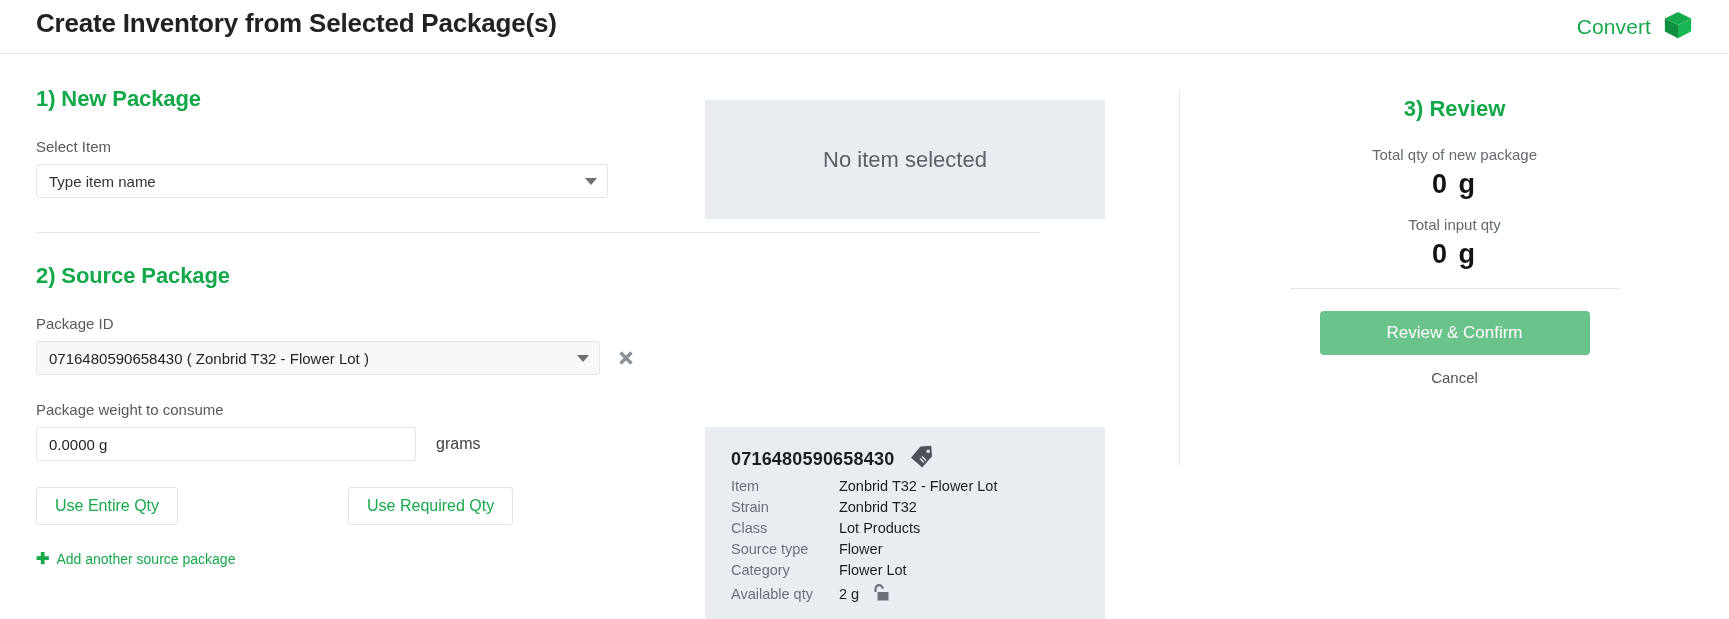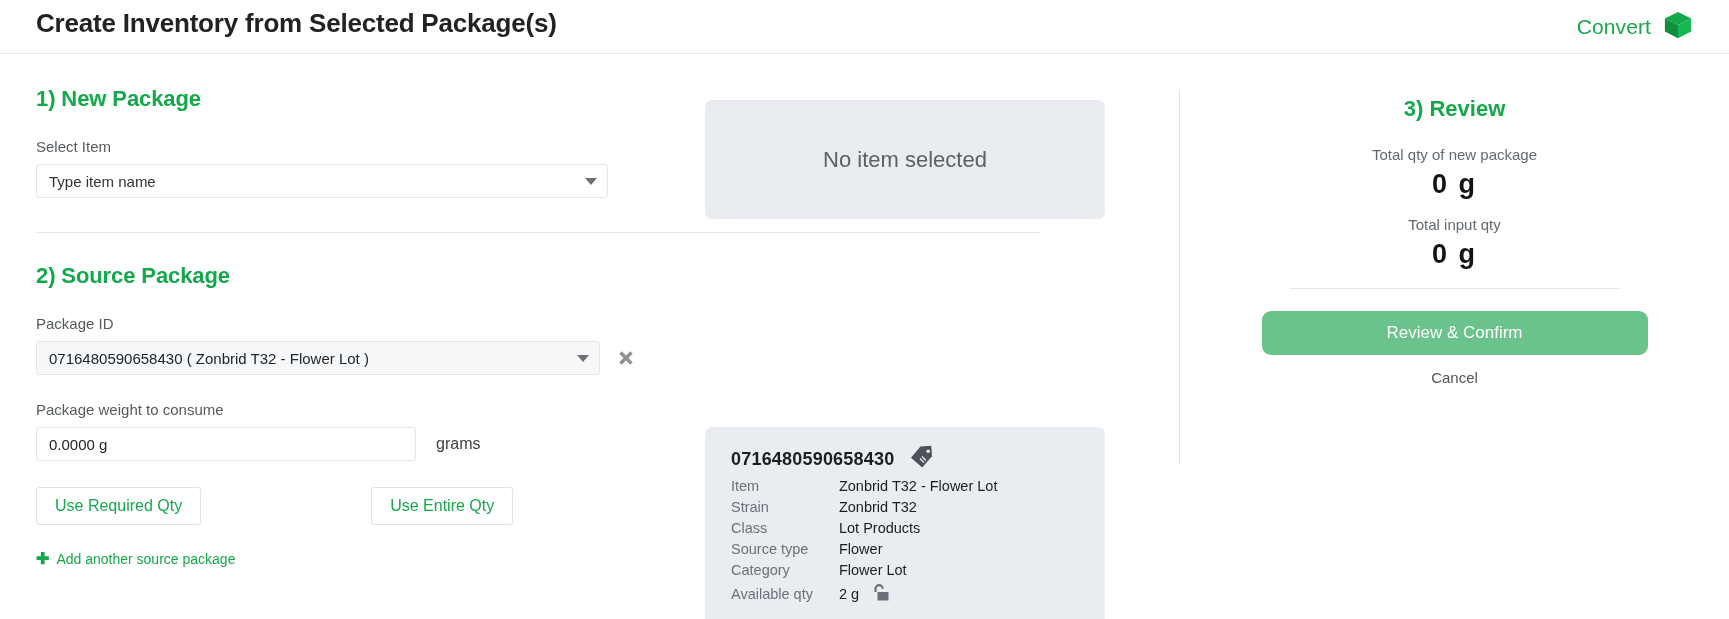--- a/index.html
+++ b/index.html
@@ -173,21 +173,20 @@
     display: inline-flex;
     align-items: center;
     gap: 7px;
   }
   .plus-glyph { font-size: 16px; font-weight: bold; line-height: 1; }
 
   
   .panel {
     background: #e9edf2;
     width: 400px;
-    border-radius: 7px;
   }
   .panel-empty {
     height: 119px;
     display: flex;
     align-items: center;
     justify-content: center;
   }
   .panel-empty-text {
     font-size: 22px;
     color: #5c6166;
@@ -250,25 +249,25 @@
     letter-spacing: 2px;
   }
   .review-divider {
     width: 330px;
     height: 1px;
     background: #e6e6e6;
     margin: 18px auto 22px auto;
   }
   .primary-btn {
     display: block;
-    width: 386px;
+    width: 270px;
     margin: 0 auto;
     padding: 12px 0;
     border: none;
-    border-radius: 9px;
+    border-radius: 4px;
     background: #6ac38b;
     color: #ffffff;
     font-family: "Liberation Sans", sans-serif;
     font-size: 17px;
     cursor: pointer;
   }
   .cancel-link {
     display: block;
     margin-top: 14px;
     font-size: 15px;
@@ -327,22 +326,22 @@
       </div>
 
       <div class="field-label" style="margin-top:26px;">Package weight to consume</div>
 
       <div class="row">
         <input class="text-input" type="text" value="0.0000 g" style="">
         <span class="grams-unit">grams</span>
       </div>
 
       <div class="btn-row">
+        <button class="ghost-btn">Use Entire Qty</button>
         <button class="ghost-btn">Use Required Qty</button>
-        <button class="ghost-btn">Use Entire Qty</button>
       </div>
 
       <div class="add-link">
         <span class="plus-glyph">✚</span>
         <span>Add another source package</span>
       </div>
     </div>
   </div>
 
   <div class="col-mid">

